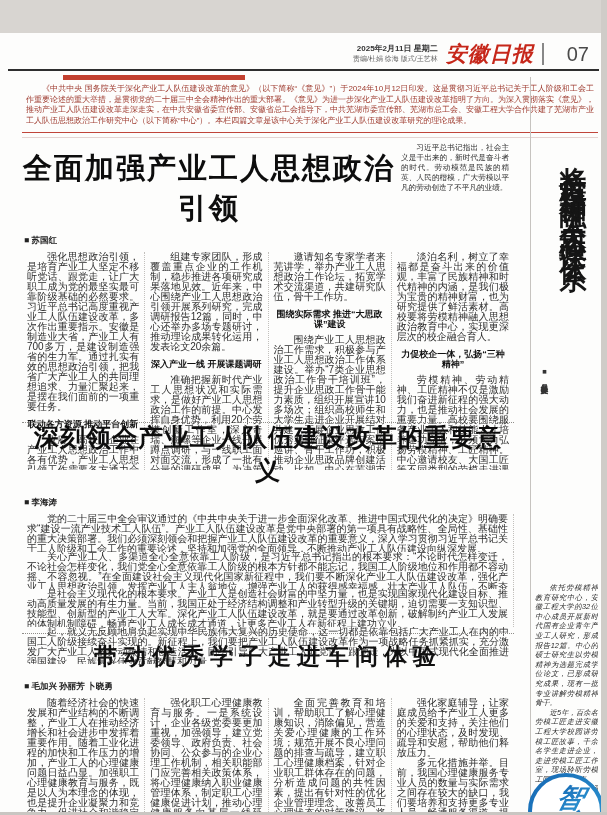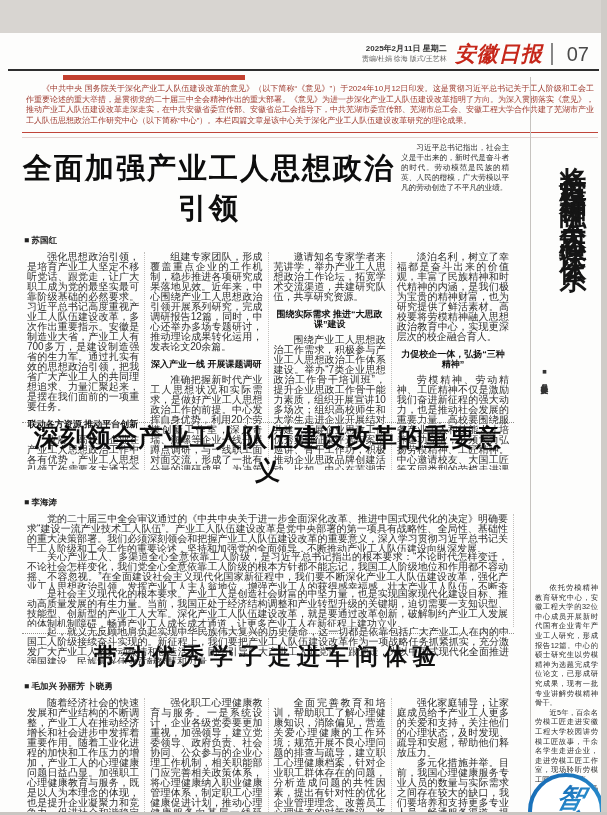--- a/index.html
+++ b/index.html
@@ -8,21 +8,21 @@
   .page { position:absolute; left:0; top:0; width:601px; height:812px; background:#fdfdfc; overflow:hidden;margin-top:33px; }
   .edge-r { position:absolute; left:601px; top:0; width:6px; height:815px; background:#cfccc8; }
   .edge-b { position:absolute; left:0; top:812px; width:607px; height:3px; background:#c9c6c2; }
 
   
   .hdr { position:absolute; top:7px; right:12px; display:flex; align-items:center; gap:8px; }
   .hdr-meta { text-align:right; line-height:10px; }
   .hdr-date { font-size:8px; font-weight:700; color:#333; }
   .hdr-ed { font-size:7px; color:#666; }
   .masthead { font-family:"Liberation Serif",serif; font-style:italic; font-weight:900; font-size:21px; color:#c6271a; letter-spacing:1px; }
-  .pageno { font-size:20px; color:#4a4a4a; border-left:2px solid #888; padding-left:14px; line-height:22px; }
+  .pageno { font-size:20px; color:#4a4a4a; border-left:2px solid #888; padding-left:23px; line-height:22px; }
   .hdr-rule { position:absolute; top:36px; left:8px; width:591px; height:2px; background:#2f2f2f; }
 
   
   .intro { position:absolute; left:22px; top:46px; width:576px; height:54px; border-bottom:1.5px solid #c0453a; padding:5px 4px 0 4px; }
   .intro-bar { position:absolute; left:41px; top:-4px; width:182px; height:5px; background:#c2402f; }
   .intro p { font-size:8px; line-height:10.5px; color:#9e3a2e; text-align:justify; text-indent:2em; }
   .intro-sub { position:absolute; left:22px; top:104px; width:576px; height:1px; background:#e4d4d2; }
 
   
   .main { position:absolute; left:22px; width:492px; }
@@ -51,21 +51,21 @@
 
   
   .a3 { top:604px; height:206px; }
   .a3-h { font-family:"Liberation Serif","DejaVu Serif",serif; font-size:23px; font-weight:900; letter-spacing:6px; color:#101010; text-align:center; margin:4px 0 9px 0; }
   .a3 .cols { height:152px; }
 
   
   .sb { position:absolute; left:530px; top:44px; width:71px; height:766px; border-left:1px solid #c6c3bf; }
   .sb-title { position:absolute; top:68px; left:24px; height:478px; writing-mode:vertical-rl; font-family:"Liberation Serif","DejaVu Serif",serif; font-weight:900; font-size:27px; letter-spacing:7px; color:#151515; }
   .sb-author { position:absolute; top:290px; left:8px; height:130px; writing-mode:vertical-rl; font-size:7.5px; font-weight:700; color:#333; }
-  .sb-body { position:absolute; top:506px; left:4px; width:63px; height:232px; overflow:hidden; }
+  .sb-body { position:absolute; top:506px; left:4px; width:63px; height:232px; overflow:hidden;font-style:italic; }
   .sb-body p { font-size:7.3px; line-height:9.6px; }
 
   
   .stamp { position:absolute; left:516px; top:736px; width:100px; height:84px; }
   .stamp text { font-family:"Liberation Sans",sans-serif; font-weight:900; font-style:italic; }
 </style>
 </head>
 <body>
 
 <div class="page">
@@ -101,21 +101,21 @@
           <p class="b-para">政府、高校、企业在产业工人思想政治工作中各有优势，产业工人思想引领工作需要各方通力合作。为此，我们要发挥高校的学术资源优势，联合政府机关、企业党组织和工会的力量，建设好“一基地、两机构、三平台”。“一基地”是指具有全市示范作用的产业工人队伍思想政治工作理论创新研究基地；“两机构”是指全市产业工人队伍思想政治工作研究会和学术评估机构。</p>
         </div>
       <div class="col">
           <p class="b-para">组建专家团队，形成覆盖重点企业的工作机制，稳步推进各项研究成果落地见效。近年来，中心围绕产业工人思想政治引领开展系列研究，完成调研报告12篇，同时，中心还举办多场专题研讨，推动理论成果转化运用，发表论文20余篇。</p>
           <p class="b-sub">深入产业一线 开展课题调研</p>
           <p class="b-para">准确把握新时代产业工人思想状况和实际需求，是做好产业工人思想政治工作的前提。中心发挥自身优势，利用20个劳模创新工作室，深入奇瑞、海螺等企业一线开展蹲点调研，与一线职工面对面交流，形成了一批有分量的调研成果，为决策提供了参考。</p>
           <p class="b-sub">加强高校合作 围绕实际需求</p>
           <p class="b-para">中心依托安徽工程大学等高校学科优势，同省内外多所高校建立常态化合作机制。</p>
         </div>
       <div class="col">
-          <p class="b-para">邀请知名专家学者来芜讲学，举办产业工人思想政治工作论坛，拓宽学术交流渠道，共建研究队伍，共享研究资源。</p>
+          <p class="b-para">邀请知名专家学者来芜讲学，举办产业工人思想政治工作论坛，拓宽学术交流渠道，共建研究队伍，骨干工作坊。</p>
           <p class="b-sub">围绕实际需求 推进“大思政课”建设</p>
           <p class="b-para">围绕产业工人思想政治工作需求，积极参与产业工人思想政治工作体系建设。举办“7类企业思想政治工作骨干培训班”，提升企业思政工作骨干能力素质，组织开展宣讲10多场次；组织高校师生和大学生走进企业开展结对共建，开展企业思政工作优秀案例征集评选与案例巡讲、骨干工作坊，积极推动企业思政品牌创建活动。比如，中心在芜湖市七家工程优秀案例评选中，回访相关车间和总装车间，中心充分利用思政课专家资源，积极推进工人大思政课建设，推动优秀思政宣讲品牌进车间、进班组、进一线。</p>
         </div>
       <div class="col">
           <p class="b-para">淡泊名利，树立了幸福都是奋斗出来的价值观，丰富了民族精神和时代精神的内涵，是我们极为宝贵的精神财富，也为研究提供了鲜活素材。高校要将劳模精神融入思想政治教育中心，实现更深层次的校企融合育人。</p>
           <p class="b-sub">力促校企一体，弘扬“三种精神”</p>
           <p class="b-para">劳模精神、劳动精神、工匠精神不仅是激励我们奋进新征程的强大动力，也是推动社会发展的重要力量。高校要围绕服务产业工人和技能人才培养建功立业，必须大力弘扬劳模精神、工匠精神。中心邀请校友、大国工匠等不同类型的劳模走进课堂互动，带动优秀学子走进车间体验，开展“劳模工匠进校园”活动，讲好劳模故事，涵养奋斗品格，引导青年学生树匠心、育匠行。</p>
         </div>
     </div>
   </div>

